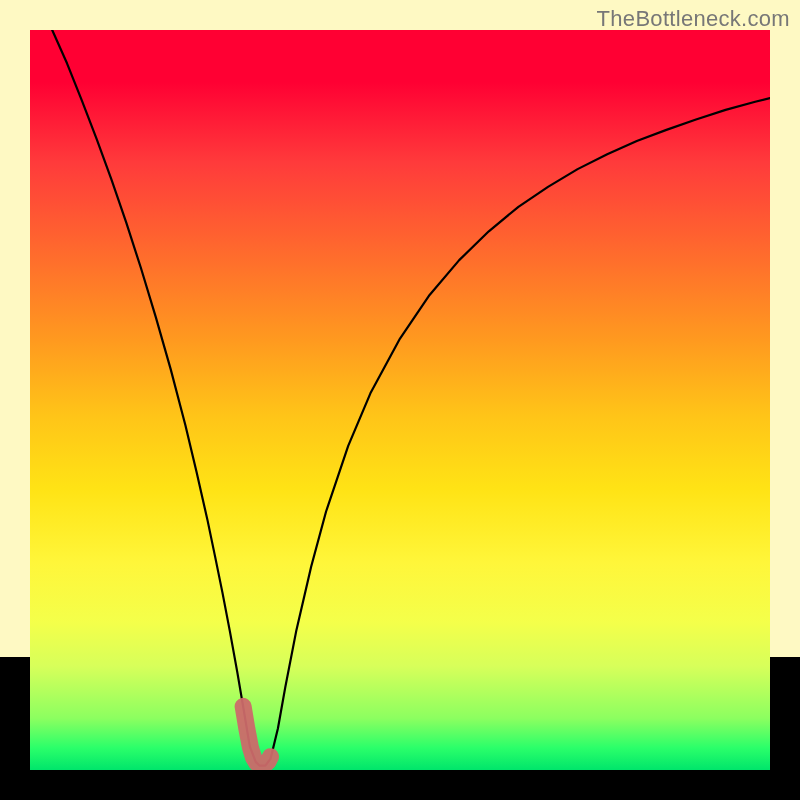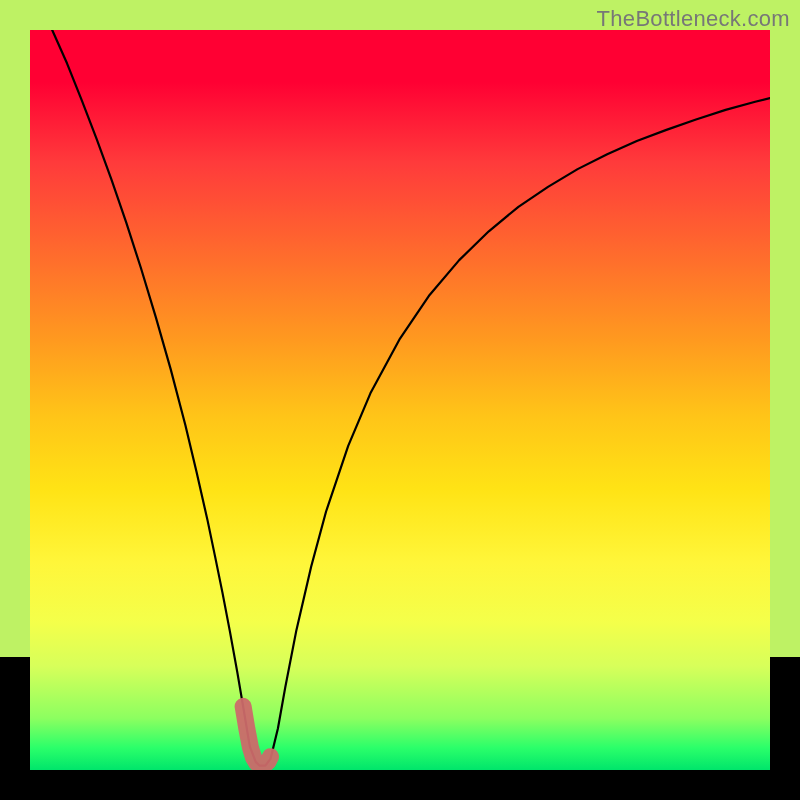--- a/index.html
+++ b/index.html
@@ -8,21 +8,21 @@
     width: 800px;
     height: 800px;
     background: #000;
     overflow: hidden;
     font-family: Arial, Helvetica, sans-serif;
   }
   .frame {
     position: absolute;
     left: 0; top: 0;
     width: 800px; height: 657px;
-    background: #bef264;
+    background: #fef9c3;
   }
   .plot {
     position: absolute;
     left: 30px;
     top: 30px;
     width: 740px;
     height: 740px;
     overflow: hidden;
   }
   .gradient {

